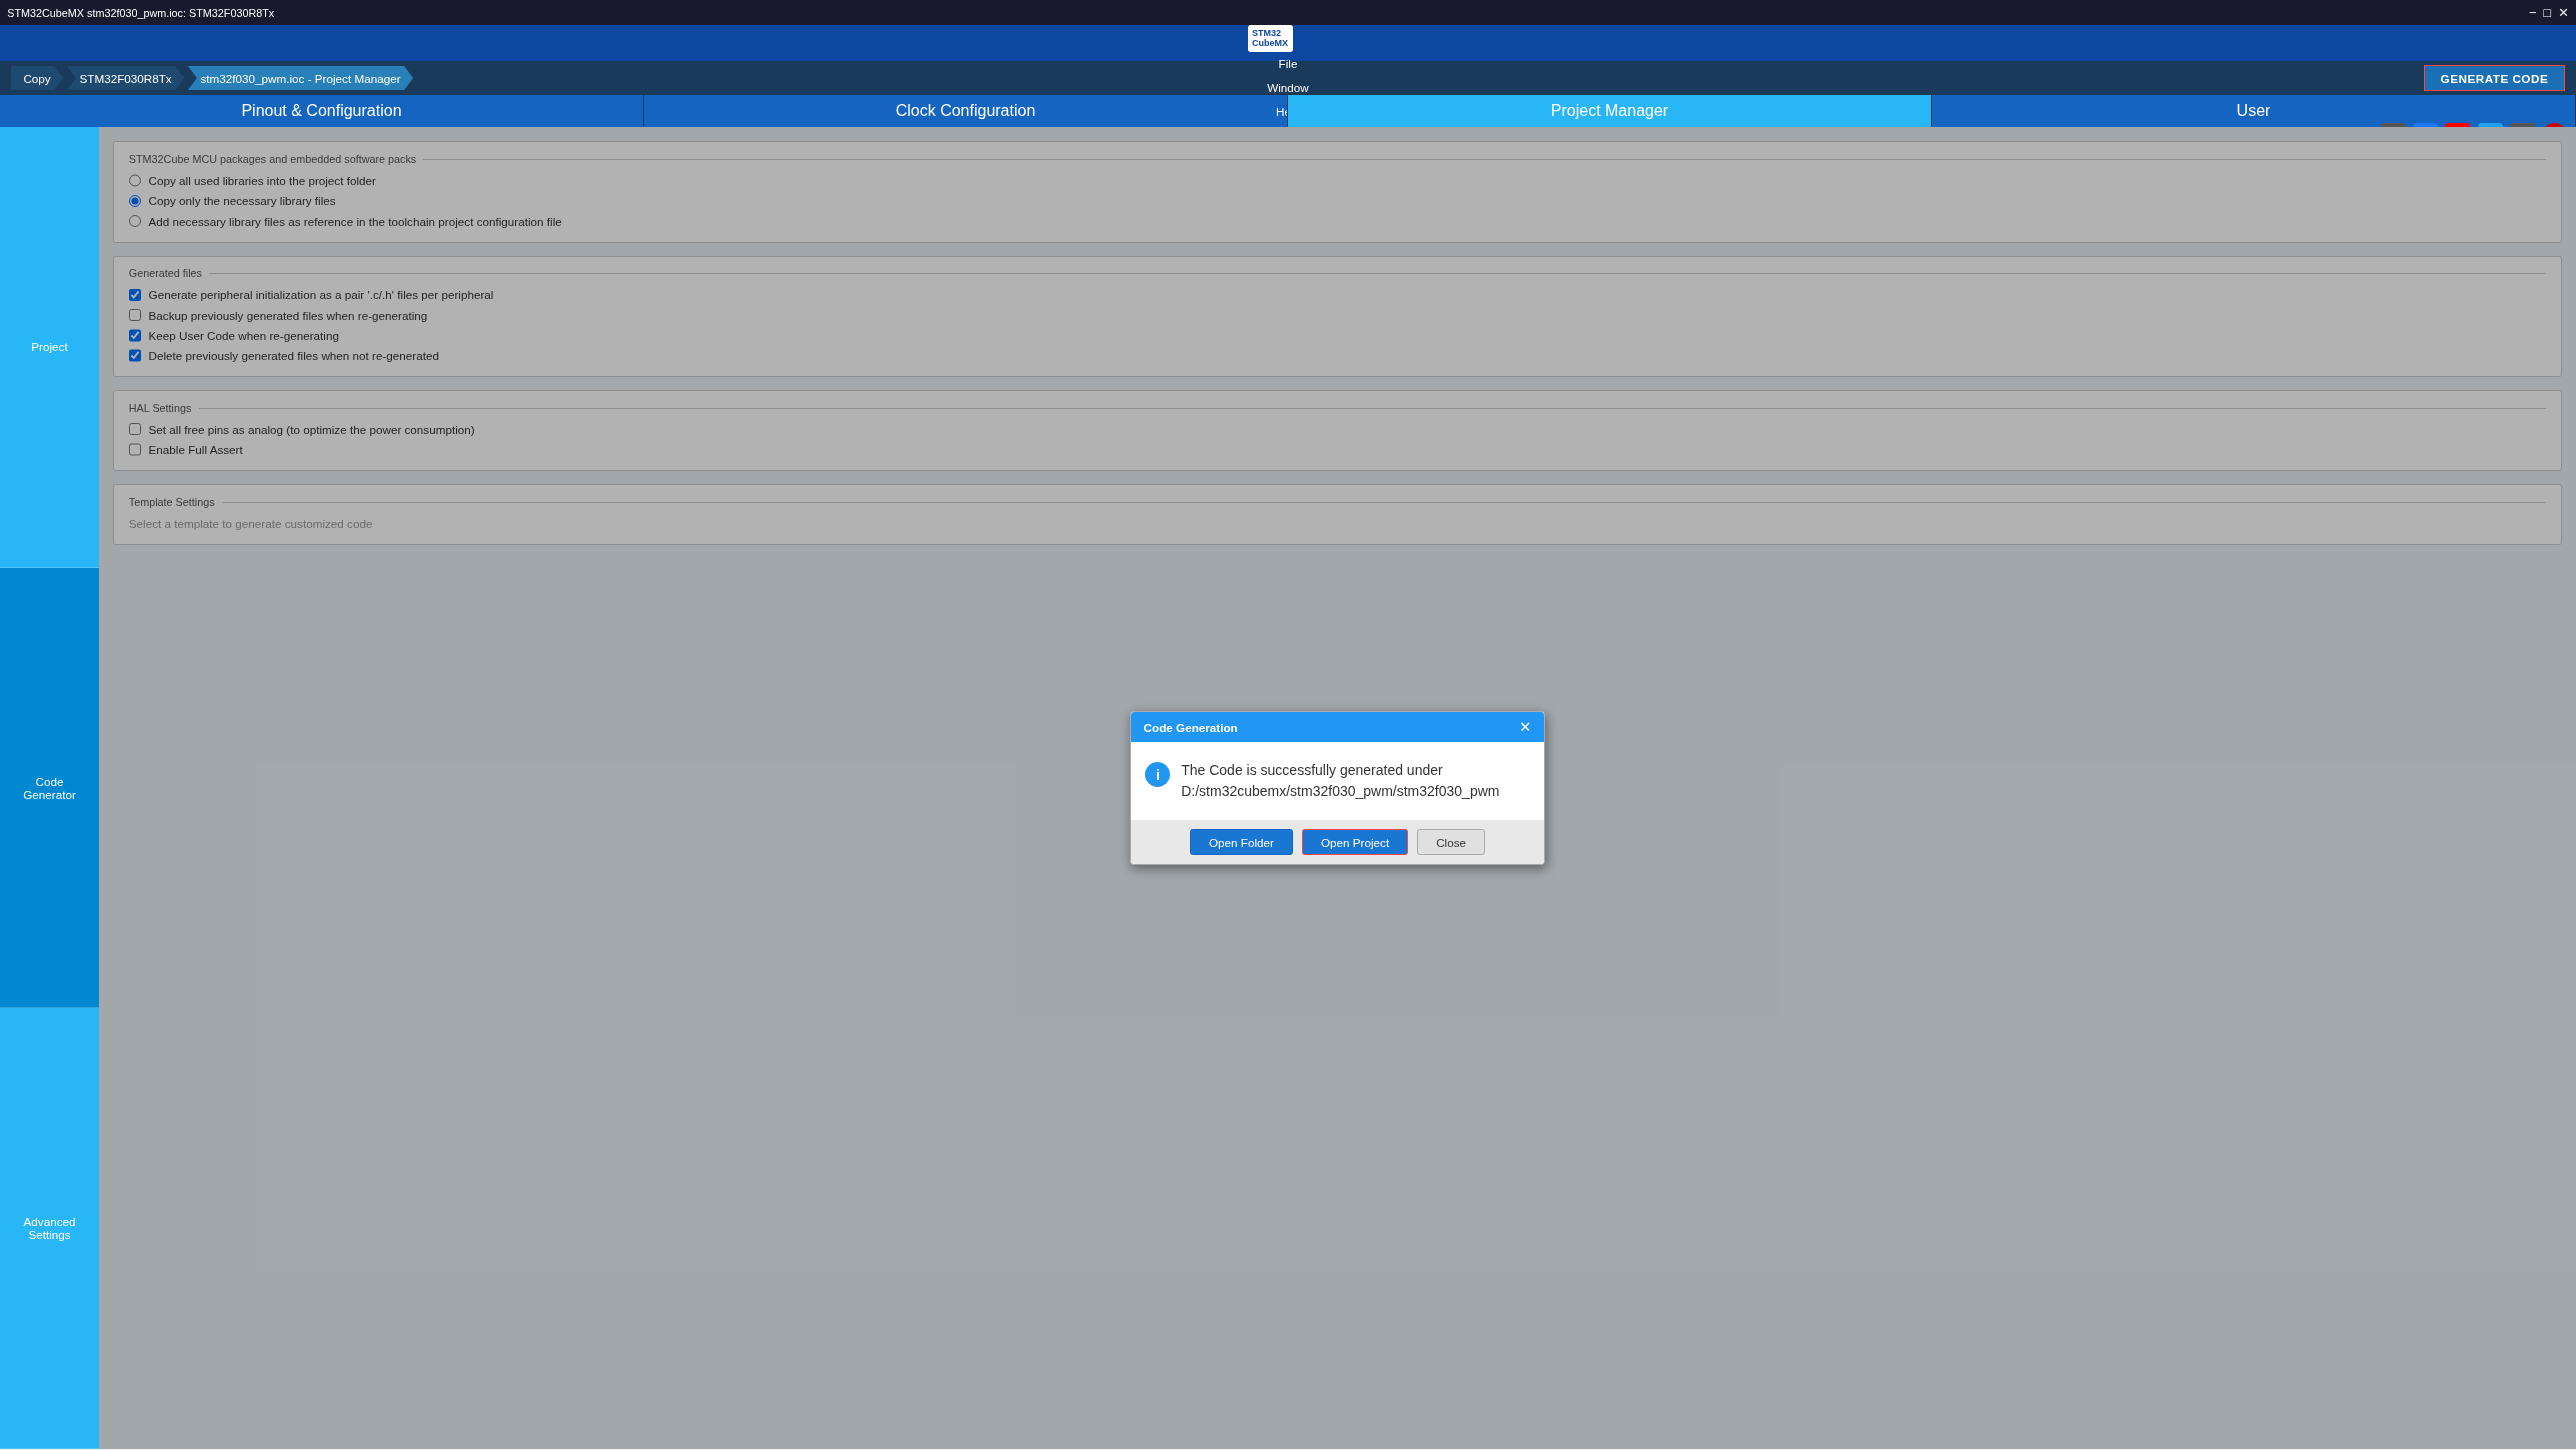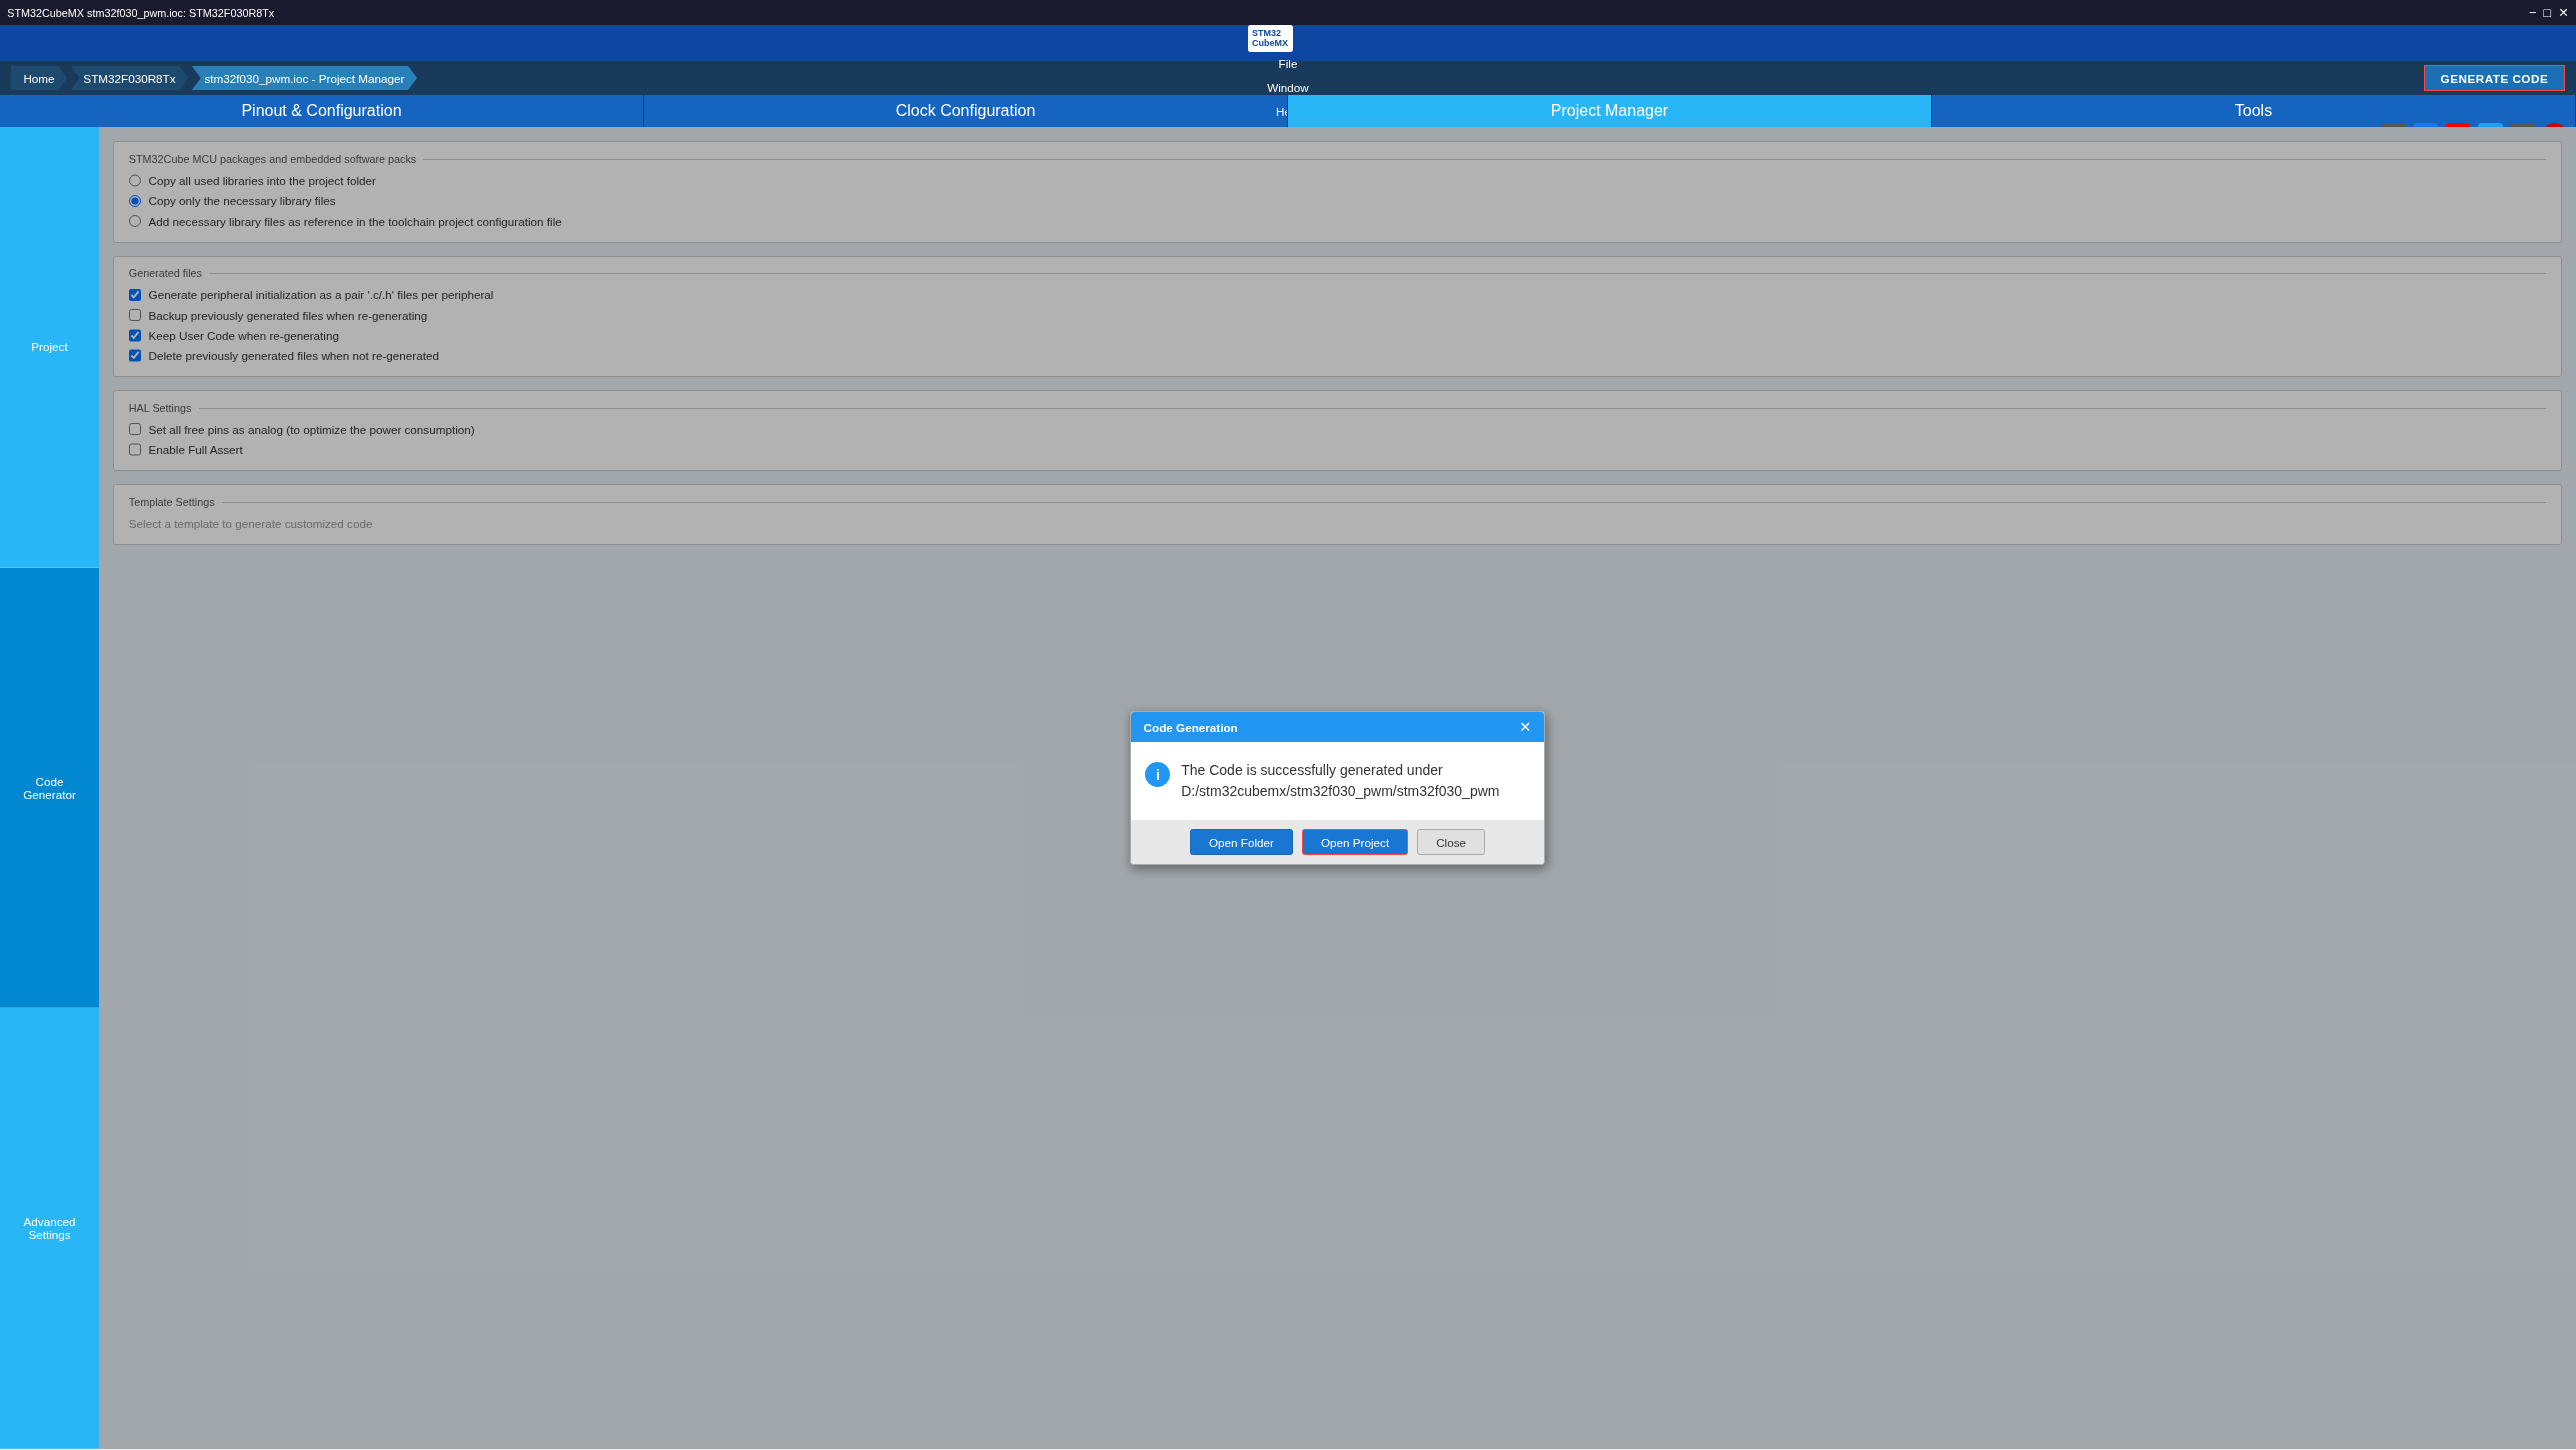--- a/index.html
+++ b/index.html
@@ -266,31 +266,31 @@
     <div class="social-icon" style="background:#555; font-size:10px;">🔔</div>
     <div class="social-icon si-fb">f</div>
     <div class="social-icon si-yt">▶</div>
     <div class="social-icon si-tw">🐦</div>
     <div class="social-icon si-net">⊕</div>
     <div class="social-icon si-st" style="font-size:9px; font-weight:bold;">ST</div>
   </div>
 </div>
 
 <div class="breadcrumb-bar">
-  <div class="breadcrumb-item">Home</div>
+  <div class="breadcrumb-item">Copy</div>
   <div class="breadcrumb-item">STM32F030R8Tx</div>
   <div class="breadcrumb-item active">stm32f030_pwm.ioc - Project Manager</div>
   <button class="generate-btn">GENERATE CODE</button>
 </div>
 
 <div class="tab-bar">
   <div class="tab">Pinout &amp; Configuration</div>
   <div class="tab">Clock Configuration</div>
   <div class="tab active">Project Manager</div>
-  <div class="tab">Tools</div>
+  <div class="tab">User</div>
 </div>
 
 <div class="main-layout">
 
   <div class="sidebar">
     <div class="sidebar-item">Project</div>
     <div class="sidebar-item active">Code Generator</div>
     <div class="sidebar-item">Advanced Settings</div>
   </div>
 

